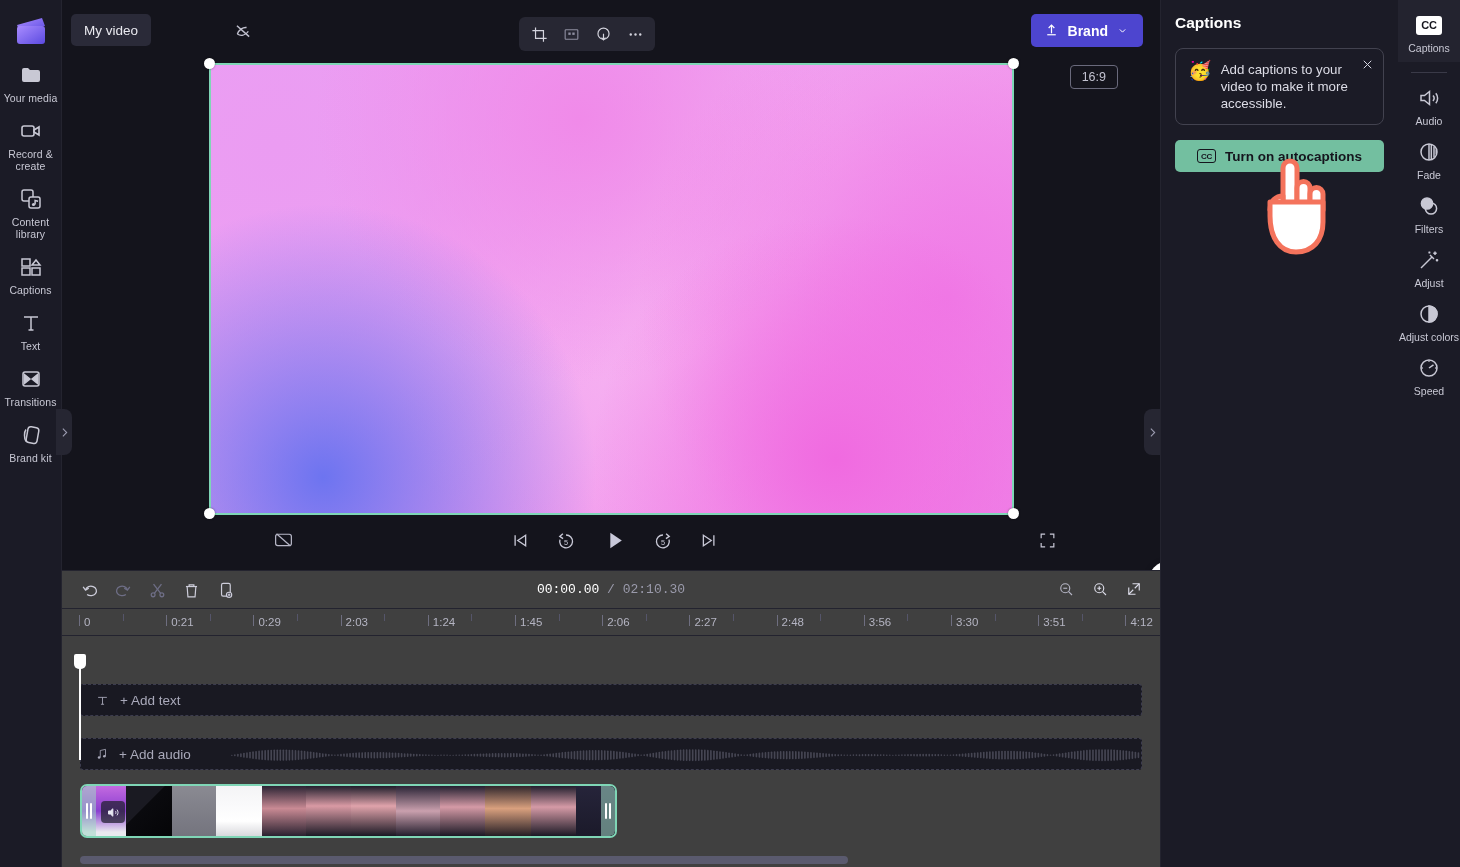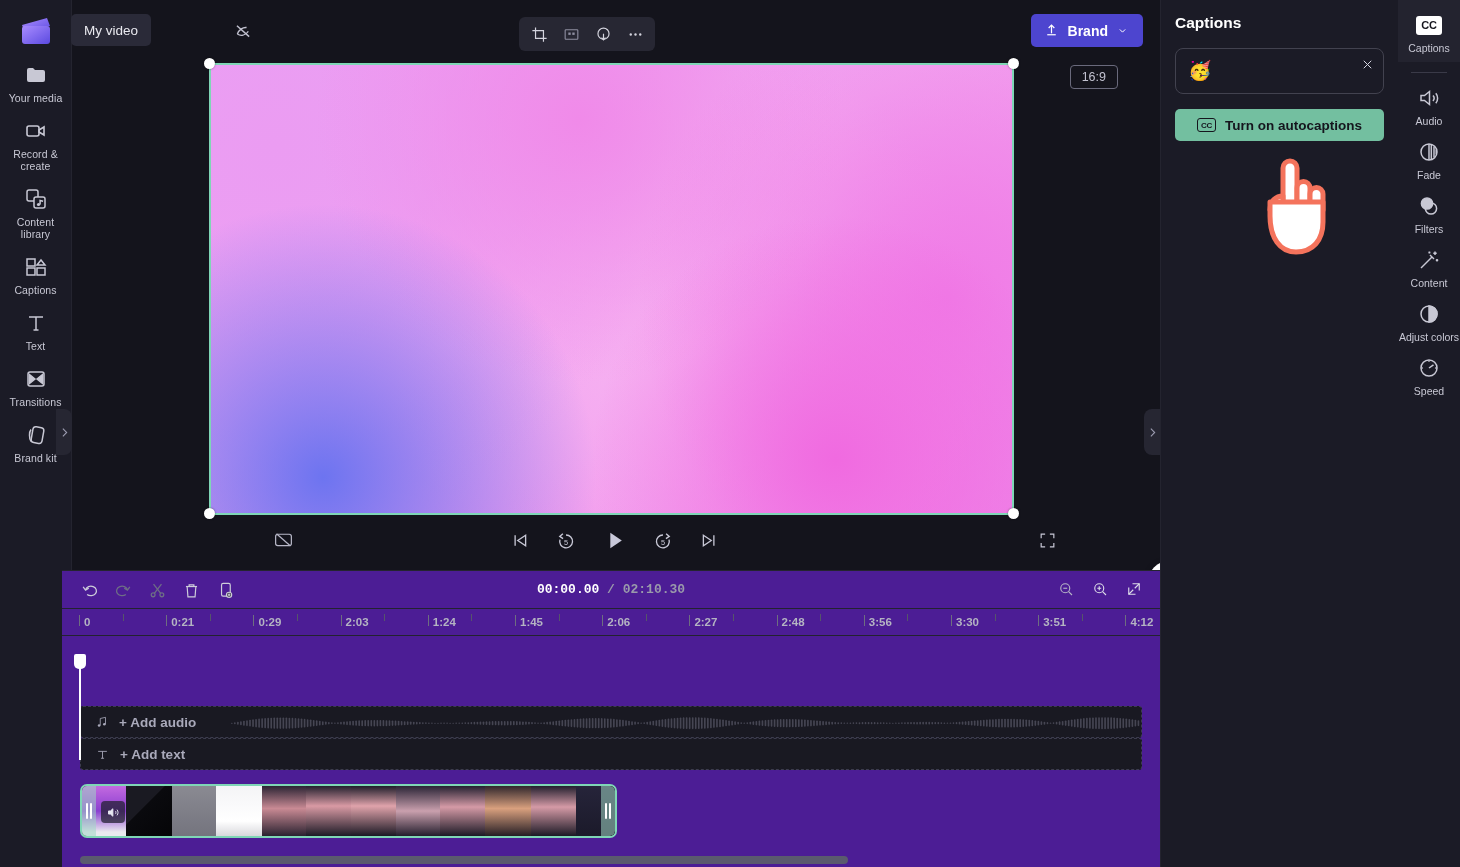--- a/index.html
+++ b/index.html
@@ -7,21 +7,21 @@
     width: 1460px; height: 867px;
     background: #14141c;
     font-family: "Liberation Sans", sans-serif;
     overflow: hidden;
     color: #e9e9ef;
   }
   .app { position: relative; width: 1460px; height: 867px; }
 
   
   .left-rail {
-    position: absolute; left: 0; top: 0; width: 72px; height: 867px;
+    position: absolute; left: 0; top: 0; width: 62px; height: 867px;
     background: #1b1b26;
     display: flex; flex-direction: column; align-items: center;
     border-right: 1px solid #24242f;
   }
   .logo { margin-top: 14px; width: 34px; height: 34px; }
   .rail-item {
     width: 62px; display: flex; flex-direction: column;
     align-items: center; justify-content: flex-start;
     margin-top: 14px; cursor: pointer; user-select: none;
   }
@@ -105,21 +105,21 @@
   }
   .tl-collapse {
     position: absolute; left: 1077px; top: 550px; width: 60px; height: 20px;
     background: #22222e; border-radius: 8px 8px 0 0;
     display: flex; align-items: center; justify-content: center; cursor: pointer;
   }
 
   
   .timeline {
     position: absolute; left: 62px; top: 570px; width: 1098px; height: 297px;
-    background: #4c1d95; border-top: 1px solid #24242f; font-weight: bold;
+    background: #404040; border-top: 1px solid #24242f;
   }
   .tl-toolbar { position: relative; height: 37px; }
   .tl-tools { position: absolute; left: 14px; top: 6px; display: flex; gap: 8px; }
   .tl-tools .tb { width: 26px; height: 26px; display: flex; align-items: center; justify-content: center; cursor: pointer; }
   .time-readout {
     position: absolute; left: 0; right: 0; top: 11px; text-align: center;
     font-size: 13px; font-family: "Liberation Mono", monospace;
   }
   .time-cur { color: #ffffff; }
   .time-tot { color: #9a9aab; }
@@ -615,20 +615,29 @@
           <span class="bar"></span>
         </div>
         <div class="tick" style="left: 1063.4px;">
           <span class="bar"></span>
           <span class="tlbl">4:12</span>
         </div>
         <div class="tick minor" style="left: 1107px;"></div>
       </div>
 
     <div class="tracks">
+      <div class="track">
+        <span>
+          <svg viewBox="0 0 24 24" width="15" height="15" fill="none" stroke="#a9a9ba" stroke-width="1.4">
+            <path d="M5 7h14M12 7v11M9.5 18h5"></path>
+          </svg>
+        </span>
+        <span>+ Add text</span>
+      </div>
+
       <div class="track audio">
         <span>
           <svg viewBox="0 0 24 24" width="14" height="14" fill="none" stroke="#a9a9ba" stroke-width="1.4">
             <path d="M9 18V6l9-2v12"></path>
               <circle cx="7" cy="18" r="2.2" fill="#a9a9ba" stroke="none"></circle>
             <circle cx="16" cy="16" r="2.2" fill="#a9a9ba" stroke="none"></circle>
           </svg>
         </span>
         <span>+ Add audio</span>
         <svg class="waveform" preserveAspectRatio="none" viewBox="0 0 900 32">
@@ -930,29 +939,20 @@
               <rect x="882" y="11.09340120316334" width="1.6" height="9.81319759367332" rx="0.8"></rect>
               <rect x="885" y="11.423041740363473" width="1.6" height="9.153916519273054" rx="0.8"></rect>
               <rect x="888" y="11.788505162233548" width="1.6" height="8.422989675532904" rx="0.8"></rect>
               <rect x="891" y="12.185985342155272" width="1.6" height="7.628029315689457" rx="0.8"></rect>
               <rect x="894" y="12.61134109740003" width="1.6" height="6.777317805199939" rx="0.8"></rect>
               <rect x="897" y="13.060145047246255" width="1.6" height="5.879709905507488" rx="0.8"></rect>
             </g>
         </svg>
       </div>
 
-      <div class="track">
-        <span>
-          <svg viewBox="0 0 24 24" width="15" height="15" fill="none" stroke="#a9a9ba" stroke-width="1.4">
-            <path d="M5 7h14M12 7v11M9.5 18h5"></path>
-          </svg>
-        </span>
-        <span>+ Add text</span>
-      </div>
-
       <div class="clip">
         <div class="thumb" style="width:44px;background:
              linear-gradient(180deg,#c36ae0 0%,#8b3fd0 50%,#e9e9ef 92%);"></div>
         <div class="thumb" style="width:46px;background:linear-gradient(135deg,#1a1a22 40%,#0a0a0e 41%,#050507 100%);"></div>
         <div class="thumb" style="width:44px;background:linear-gradient(180deg,#8a8a92,#74747e);"></div>
         <div class="thumb" style="width:46px;background:linear-gradient(180deg,#f4f4f6 0%,#ffffff 70%,#d8d8dc 100%);"></div>
         <div class="thumb" style="width:44px;background:linear-gradient(180deg,#2b2434 0%,#c98a94 45%,#2a2230 100%);"></div>
         <div class="thumb" style="width:45px;background:linear-gradient(180deg,#23202e 0%,#d99aa4 40%,#1c1a26 100%);"></div>
         <div class="thumb" style="width:45px;background:linear-gradient(180deg,#1f1d2a 0%,#e0a3ab 40%,#1a1824 100%);"></div>
         <div class="thumb" style="width:44px;background:linear-gradient(180deg,#2a2436 0%,#caa0ae 50%,#221d2c 100%);"></div>
@@ -986,20 +986,21 @@
     </div>
 
     <div class="hscroll"></div>
   </div>
 
   <div class="right-panel">
     <div class="rp-title">Captions</div>
 
     <div class="callout">
       <span class="emoji">🥳</span>
+      <span class="ctext">Add captions to your video to make it more accessible.</span>
       <span class="cclose">
         <svg viewBox="0 0 24 24" width="15" height="15" fill="none" stroke="#d6d6e2" stroke-width="1.6">
           <path d="M6 6l12 12M18 6L6 18"></path>
         </svg>
       </span>
     </div>
 
     <div class="cta">
       <span class="cc-box sm">CC</span>
       <span>Turn on autocaptions</span>
@@ -1060,21 +1061,21 @@
     <div class="ir-item">
       <span class="ic">
         <svg viewBox="0 0 24 24" width="24" height="24" fill="none" stroke="#c8c8d4" stroke-width="1.5">
           <path d="M4 20 L15 9"></path>
             <path d="M13 7l4 4"></path>
           <path d="M18 3.5v3.5M16.3 5.2h3.4"></path>
             <path d="M20 11v2.4M18.8 12.2h2.4"></path>
           <path d="M12.4 3.4v2M11.4 4.4h2"></path>
         </svg>
         </span>
-      <span class="lbl">Content</span>
+      <span class="lbl">Adjust</span>
     </div>
 
     <div class="ir-item">
       <span class="ic">
         <svg viewBox="0 0 24 24" width="24" height="24" fill="none" stroke="#c8c8d4" stroke-width="1.5">
           <circle cx="12" cy="12" r="8"></circle>
             <path d="M12 4 a8 8 0 0 1 0 16z" fill="#c8c8d4"></path>
         </svg>
         </span>
       <span class="lbl">Adjust colors</span>

